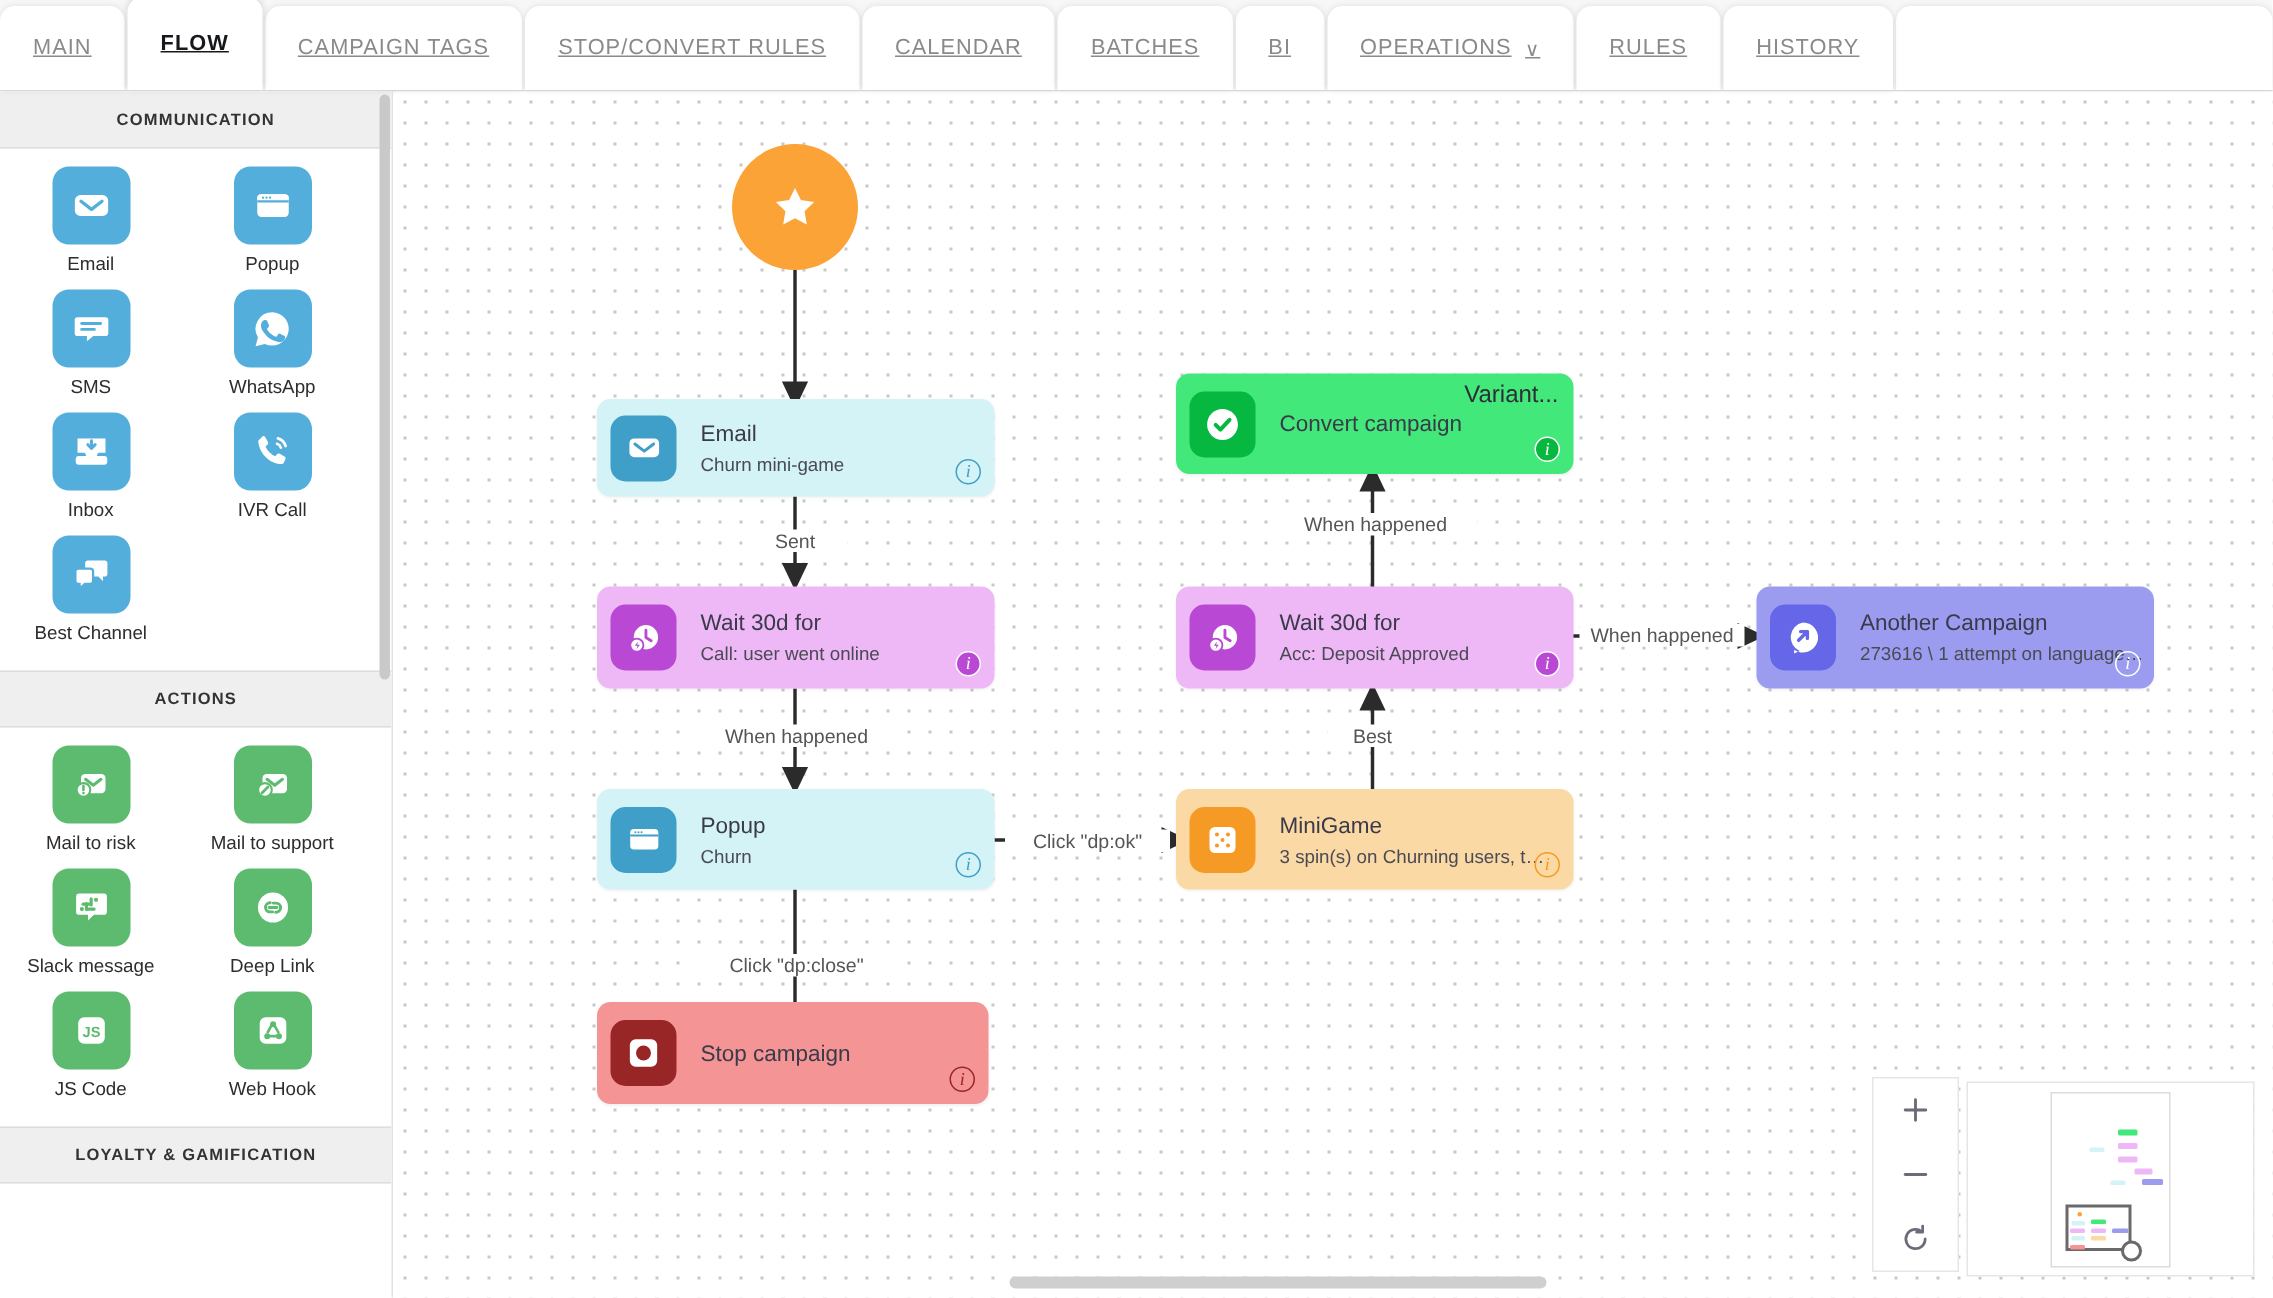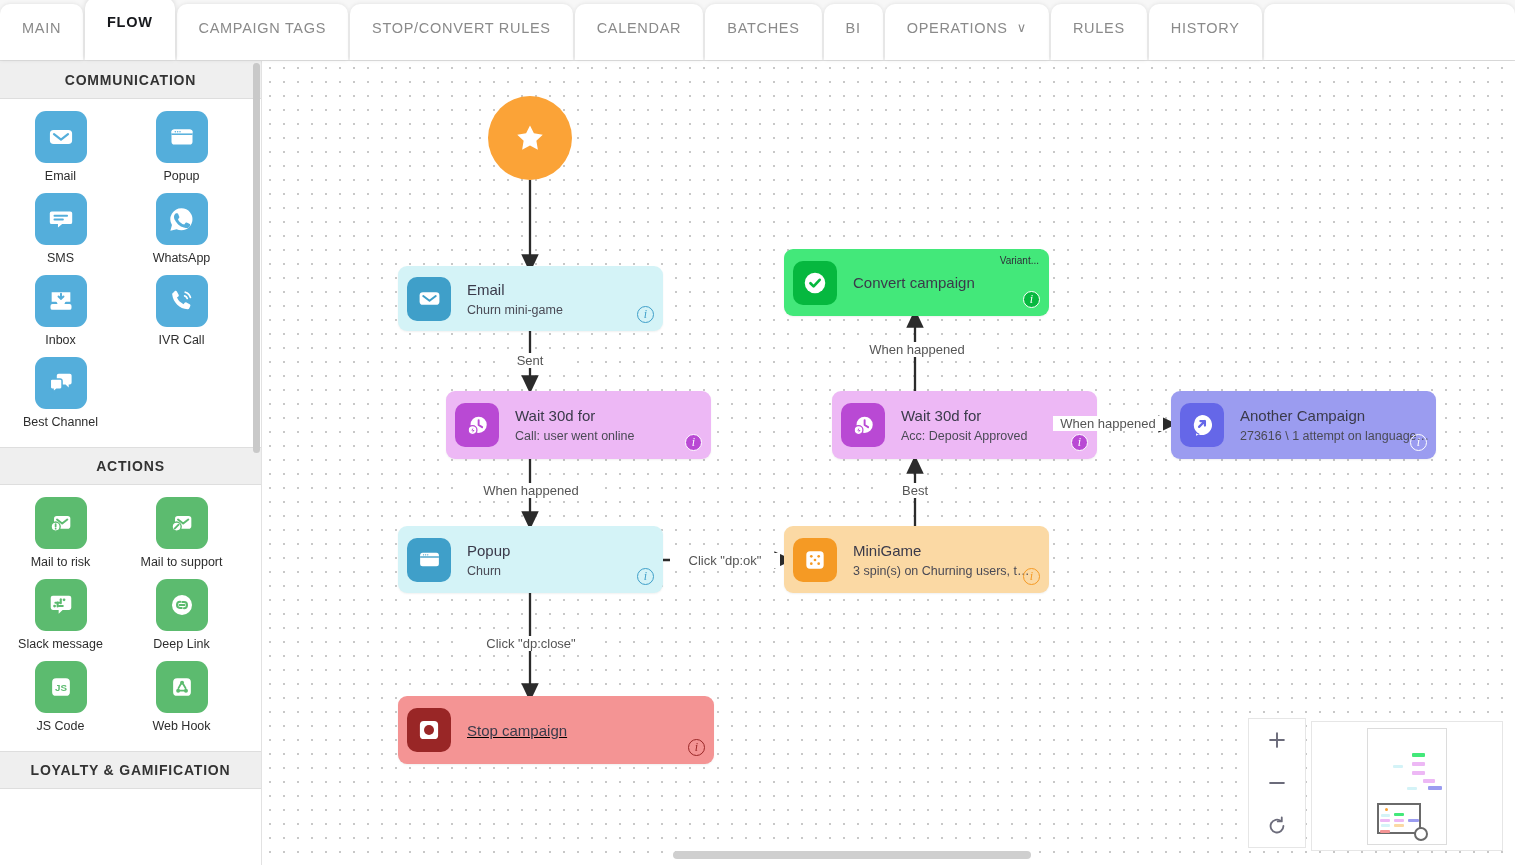--- a/index.html
+++ b/index.html
@@ -15,33 +15,34 @@
   .tabbar {
     position: absolute; top: 0; left: 0;
     width: 1515px; height: 61px;
     background: #f7f7f7;
     display: flex;
     align-items: flex-end;
     border-bottom: 1px solid #e0e0e0;
   }
   .tab {
     height: 56px;
-    display: flex; justify-content: center;
-    padding: 16px 22px;
+    display: flex; align-items: center; justify-content: center;
+    padding: 4px 22px;
     font-size: 14.5px;
     letter-spacing: 0.7px;
     color: #8a8a8a;
     background: #ffffff;
     border-radius: 10px 10px 0 0;
     box-shadow: 0 0 4px rgba(0,0,0,0.10);
     margin-right: 2px;
     position: relative;
     white-space: nowrap;
     cursor: pointer;
     z-index: 1;
+    text-decoration: underline;
   }
   .tab.active {
     color: #16181c;
     font-weight: bold;
     height: 62px;
     z-index: 5;
     box-shadow: 0 -1px 5px rgba(0,0,0,0.13);
   }
   .tab .chev {
     display: inline-block;
@@ -62,21 +63,21 @@
     background: #ffffff;
     border-right: 1px solid #e2e2e2;
     overflow: hidden;
   }
   .sb-header {
     height: 38px;
     background: #efefef;
     border-bottom: 1px solid #dedede;
     border-top: 1px solid #dedede;
     display: flex; align-items: center; justify-content: center;
-    font-size: 14px;
+    font-size: 11px;
     font-weight: bold;
     letter-spacing: 0.8px;
     color: #333;
   }
   .sb-header:first-child { border-top: none; }
   .sb-grid {
     display: flex; flex-wrap: wrap;
     padding: 12px 0 8px 0;
   }
   .sb-item {
@@ -154,30 +155,30 @@
     border-radius: 50%;
     display: flex; align-items: center; justify-content: center;
     font-size: 12px;
     font-family: "Liberation Serif", serif;
     font-style: italic;
     cursor: pointer;
   }
   .node-badge {
     position: absolute;
     right: 10px; top: 6px;
-    font-size: 10px;
+    font-size: 16px;
     color: #2e2e38;
   }
 
   
   .n-email  { background: #d4f3f7; }
   .n-email .node-icon { background: #3f9fc9; }
   .n-email .node-info { border: 1.6px solid #3f9fc9; color: #3f9fc9; }
 
-  .n-wait   { background: #edb8f5; margin-left: 48px; }
+  .n-wait   { background: #edb8f5; }
   .n-wait .node-icon { background: #b949d4; }
   .n-wait .node-info { border: 1.6px solid #ffffff; color: #ffffff; background: #b949d4; }
 
   .n-popup  { background: #d4f3f7; }
   .n-popup .node-icon { background: #3f9fc9; }
   .n-popup .node-info { border: 1.6px solid #3f9fc9; color: #3f9fc9; }
 
   .n-stop   { background: #f49494; }
   .n-stop .node-icon { background: #992626; }
   .n-stop .node-info { border: 1.6px solid #992626; color: #992626; }
@@ -554,21 +555,21 @@
           <circle cx="10.3" cy="7.5" r="0.65" fill="#3f9fc9"></circle>
         </svg>
     </div>
     <div class="node-text">
       <div class="node-title">Popup</div>
       <div class="node-sub">Churn</div>
     </div>
     <div class="node-info">i</div>
   </div>
 
-  <div class="node n-stop" style="left:135px; top:635px; width:316px; height:68px;text-decoration:underline;">
+  <div class="node n-stop" style="left:135px; top:607px; width:261px; height:68px;">
     <div class="node-icon">
       <svg width="26" height="26" viewBox="0 0 24 24">
           <rect x="3.6" y="3.6" width="16.8" height="16.8" rx="3.6" fill="#fff"></rect>
           <circle cx="12" cy="12" r="4.6" fill="#992626"></circle>
         </svg>
     </div>
     <div class="node-text">
       <div class="node-title">Stop campaign</div>
     </div>
     <div class="node-info">i</div>

